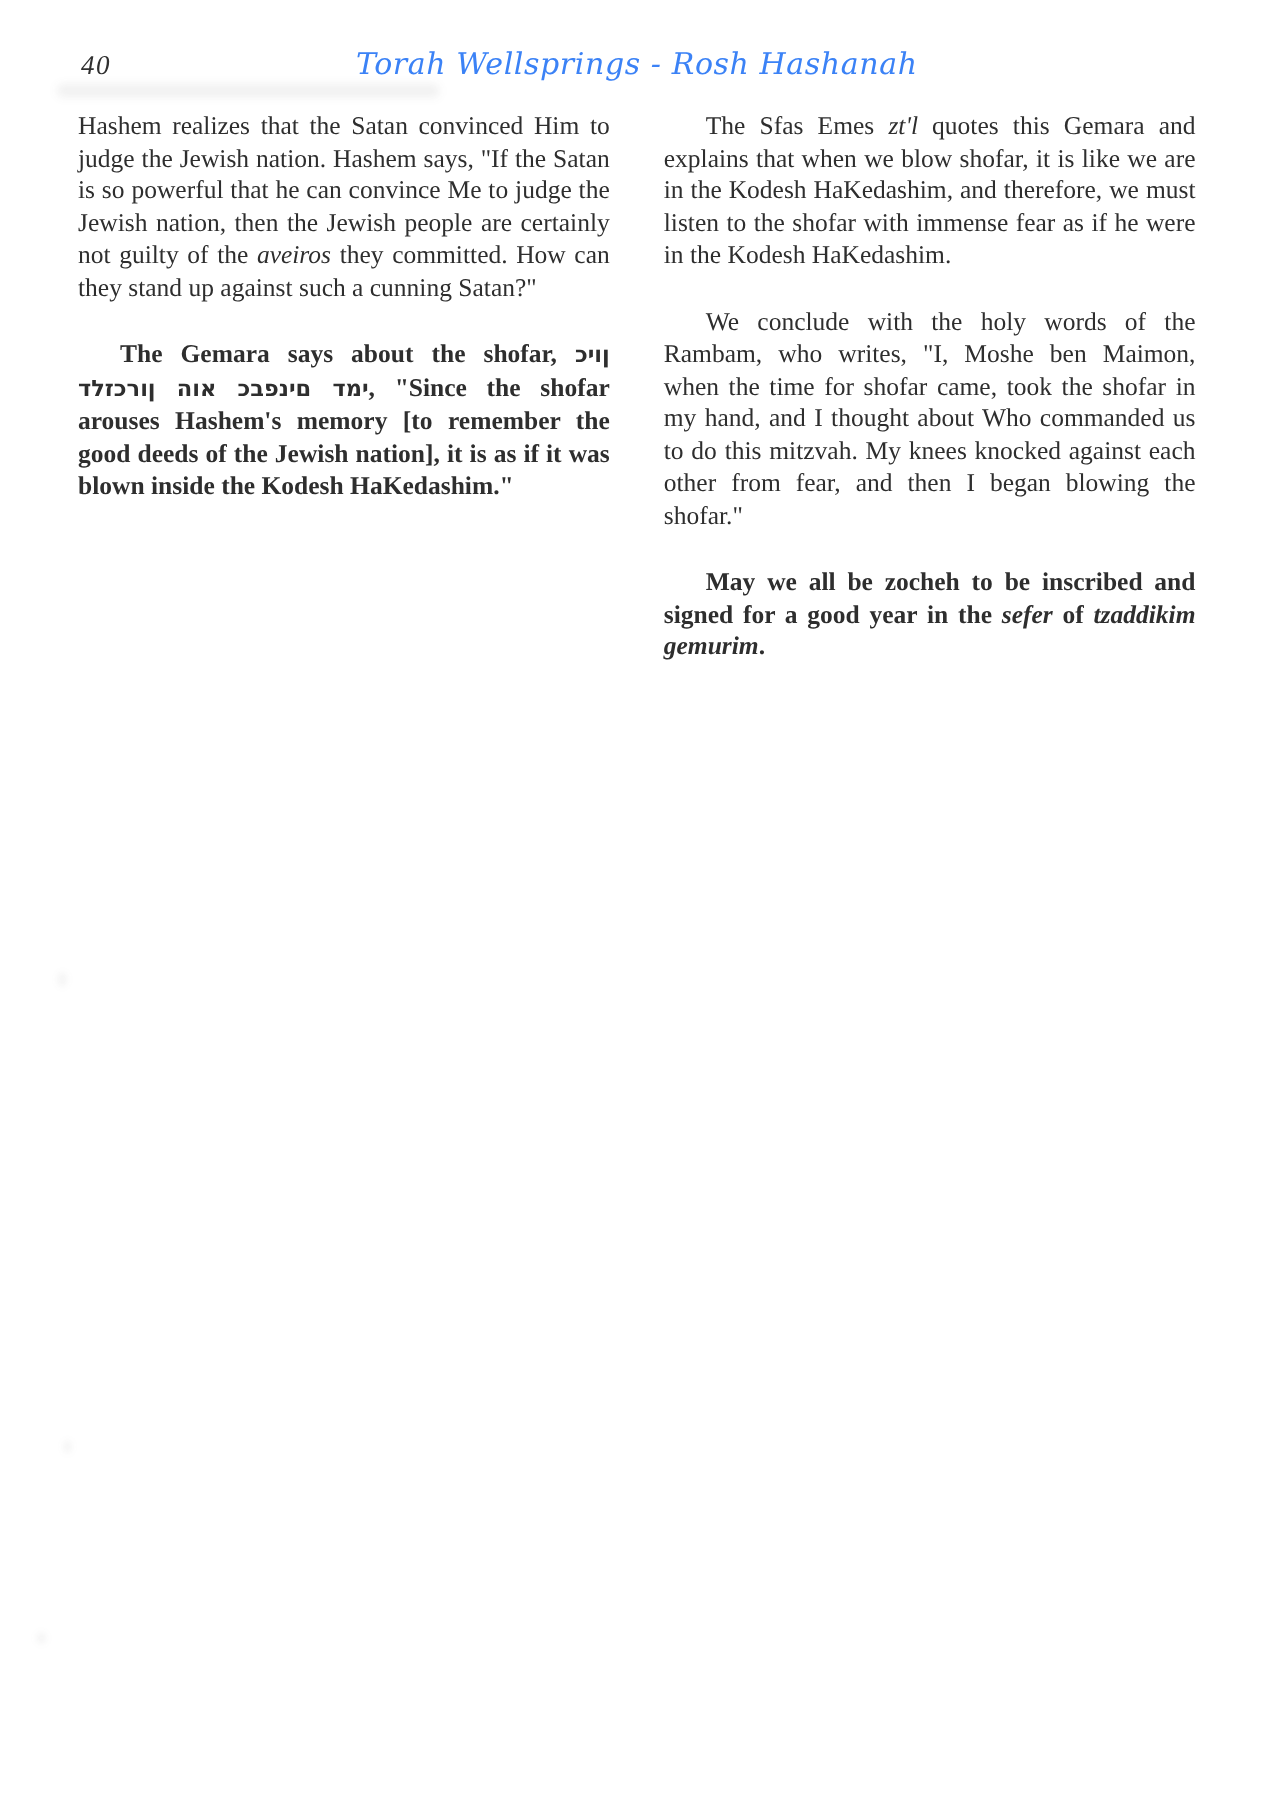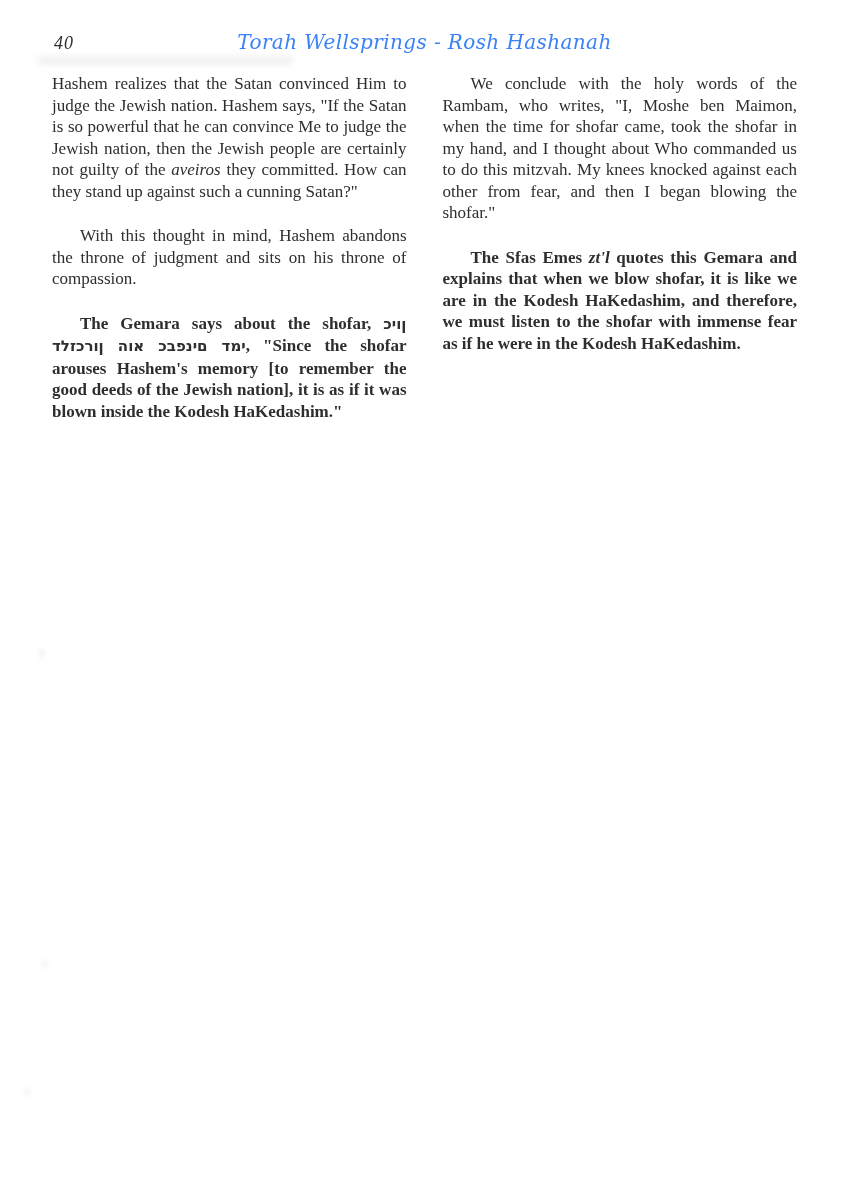--- a/index.html
+++ b/index.html
@@ -108,22 +108,22 @@
   </div>
 
   <div class="scan-smudge"></div>
   <div class="scan-speck speck-a"></div>
   <div class="scan-speck speck-b"></div>
   <div class="scan-speck speck-c"></div>
 
   <div class="columns">
     <div class="col">
         <p class="para no-indent">Hashem realizes that the Satan convinced Him to judge the Jewish nation. Hashem says, "If the Satan is so powerful that he can convince Me to judge the Jewish nation, then the Jewish people are certainly not guilty of the <em>aveiros</em> they committed. How can they stand up against such a cunning Satan?"</p>
-        <p class="para">With this thought in mind, Hashem abandons the throne of judgment and sits on his throne of compassion.</p>
         <p class="para">The Gemara says about the shofar, <span class="hebrew" lang="he">כיון דלזכרון הוא כבפנים דמי</span>, "Since the shofar arouses Hashem's memory [to remember the good deeds of the Jewish nation], it is as if it was blown inside the Kodesh HaKedashim."</p>
       </div>
     <div class="col">
+        <p class="para">The Sfas Emes <em>zt'l</em> quotes this Gemara and explains that when we blow shofar, it is like we are in the Kodesh HaKedashim, and therefore, we must listen to the shofar with immense fear as if he were in the Kodesh HaKedashim.</p>
         <p class="para">We conclude with the holy words of the Rambam, who writes, "I, Moshe ben Maimon, when the time for shofar came, took the shofar in my hand, and I thought about Who commanded us to do this mitzvah. My knees knocked against each other from fear, and then I began blowing the shofar."</p>
-        <p class="para">The Sfas Emes <em>zt'l</em> quotes this Gemara and explains that when we blow shofar, it is like we are in the Kodesh HaKedashim, and therefore, we must listen to the shofar with immense fear as if he were in the Kodesh HaKedashim.</p>
+        <p class="para">May we all be zocheh to be inscribed and signed for a good year in the <em>sefer</em> of <em>tzaddikim gemurim</em>.</p>
       </div>
   </div>
 
 </div>
 
 </body></html>

